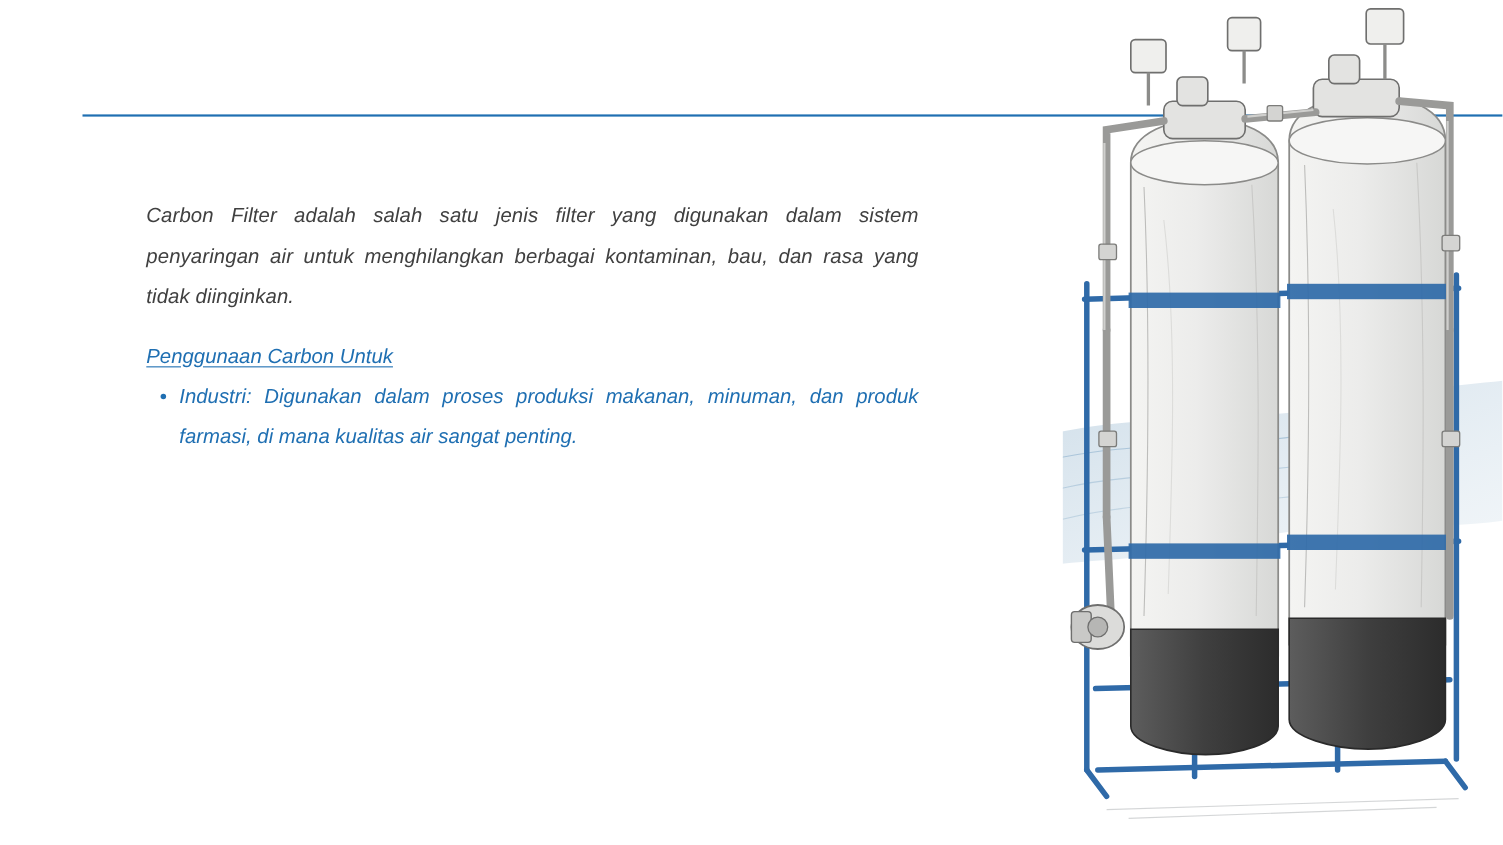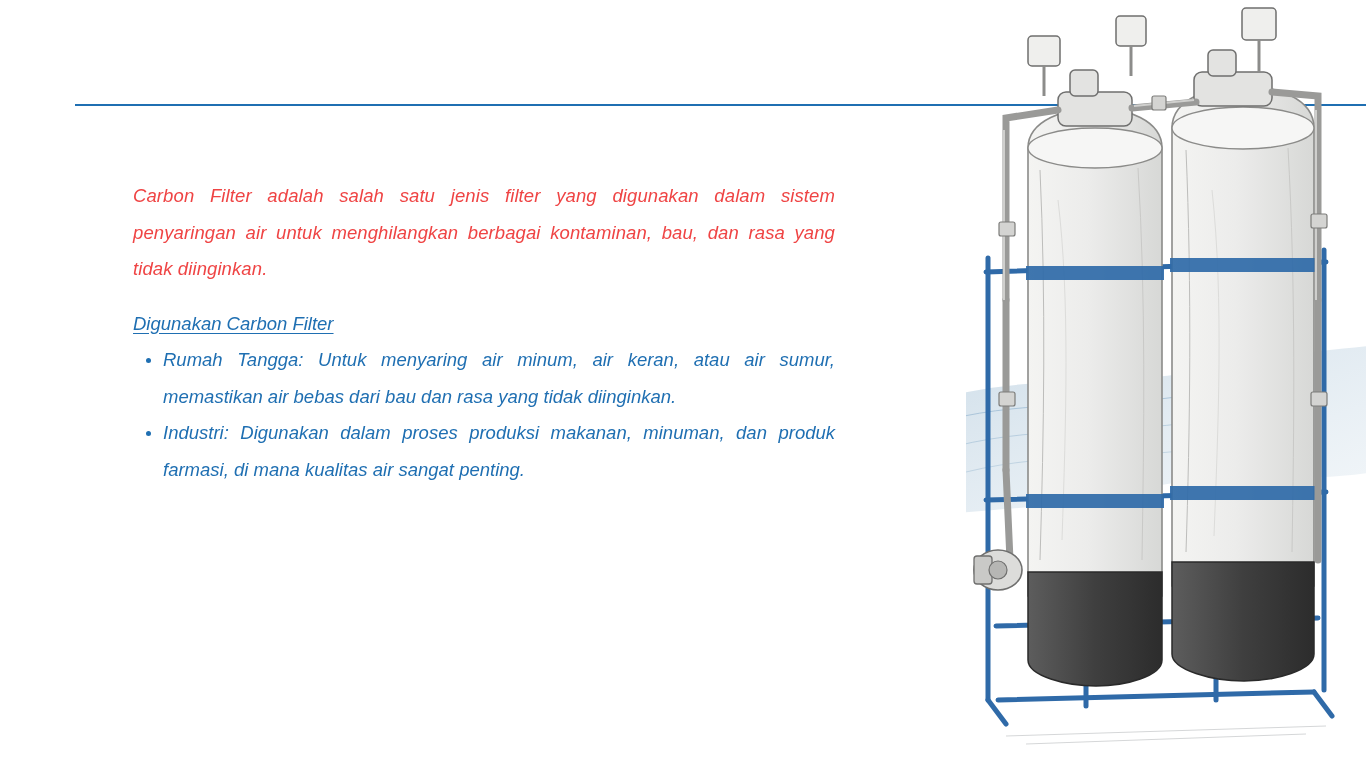--- a/index.html
+++ b/index.html
@@ -39,21 +39,21 @@
     width: 702px;
     color: #1f6fb2;
   }
 
   .para {
     font-style: italic;
     font-size: 18.5px;
     line-height: 36.5px;
     text-align: justify;
     margin: 0;
-    color: #ef4444;
+    color: #404040;
     letter-spacing: 0.1px;
   }
 
   .section-heading {
     font-style: italic;
     font-size: 18.5px;
     line-height: 36.5px;
     text-decoration: underline;
     text-underline-offset: 3px;
     margin: 0;
@@ -111,25 +111,24 @@
 <div class="slide">
 
   <div class="top-rule"></div>
 
   <div class="content">
 
     <p class="para">Carbon Filter adalah salah satu jenis filter yang digunakan dalam sistem penyaringan air untuk menghilangkan berbagai kontaminan, bau, dan rasa yang tidak diinginkan.</p>
 
     <div class="gap-lg"></div>
 
-    <div class="section-heading">Digunakan Carbon Filter</div>
+    <div class="section-heading">Penggunaan Carbon Untuk</div>
 
 
     <ul class="bullets">
-      <li><span class="li-text">Rumah Tangga: Untuk menyaring air minum, air keran, atau air sumur, memastikan air bebas dari bau dan rasa yang tidak diinginkan.</span></li>
       <li><span class="li-text">Industri: Digunakan dalam proses produksi makanan, minuman, dan produk farmasi, di mana kualitas air sangat penting.</span></li>
     </ul>
 
   </div>
 
   <div class="illustration">
     <svg width="400" height="768" viewBox="0 0 400 768" xmlns="http://www.w3.org/2000/svg">
       <defs>
         <linearGradient id="tankShade" x1="0" y1="0" x2="1" y2="0">
           <stop offset="0%" stop-color="#f4f4f2"></stop>

